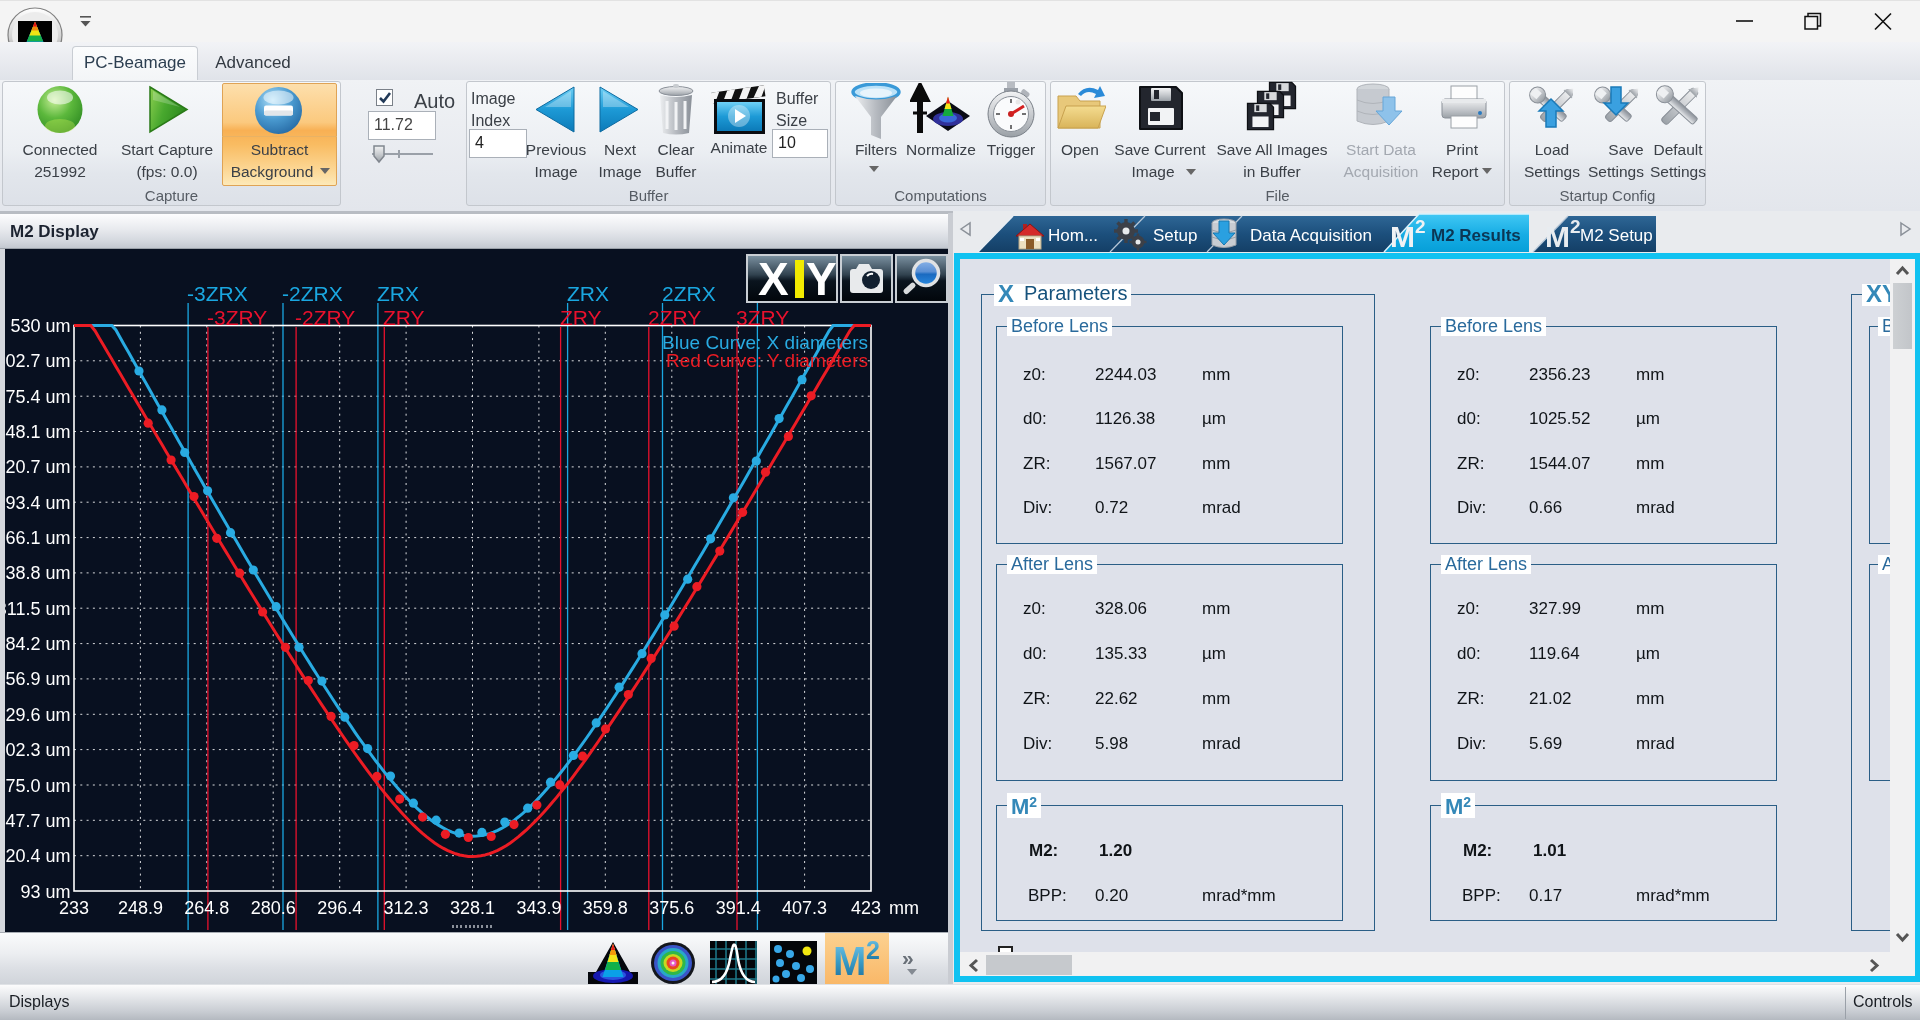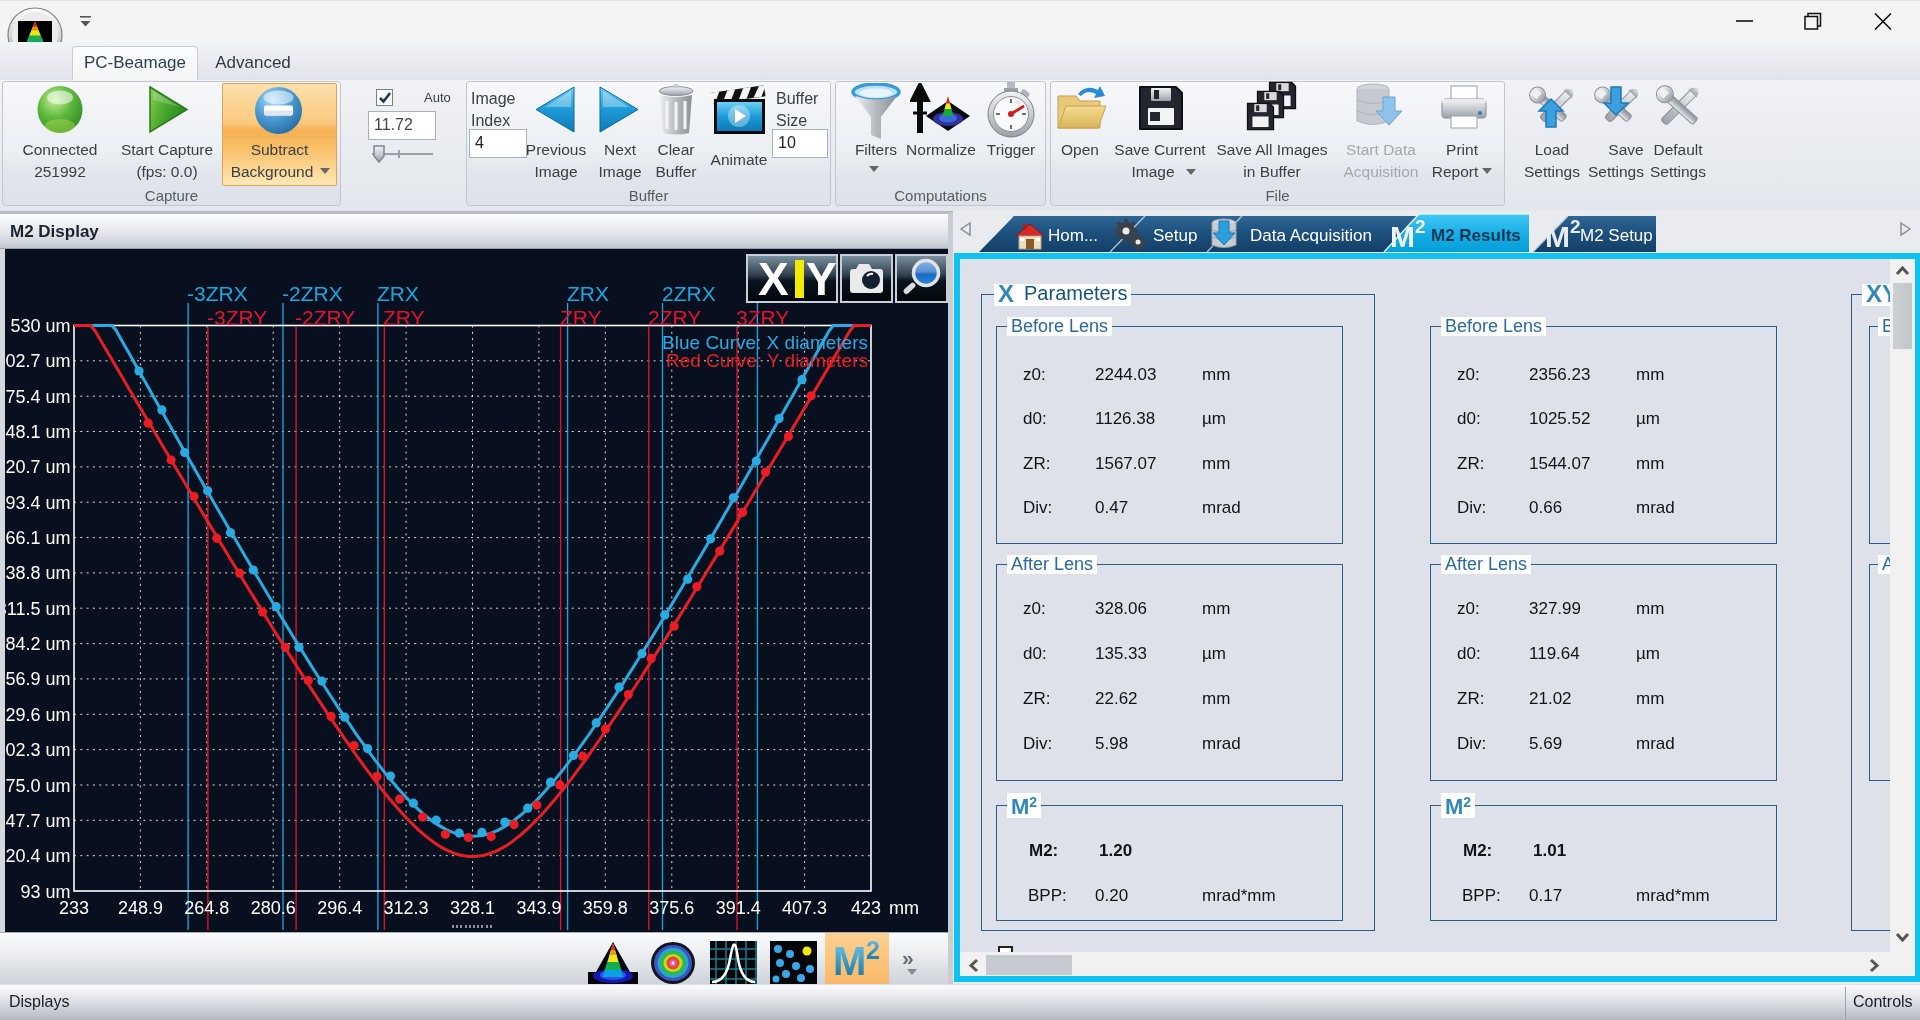--- a/index.html
+++ b/index.html
@@ -124,20 +124,23 @@
       </div>
 <div class="rgrp" style="left:466px;width:365px">
         <div class="rglbl">Buffer</div>
       </div>
 <div class="rgrp" style="left:1050px;width:455px">
         <div class="rglbl">File</div>
       </div>
 <div class="rgrp" style="left:835px;width:211px">
         <div class="rglbl">Computations</div>
       </div>
+<div class="rgrp" style="left:1509px;width:197px">
+        <div class="rglbl">Startup Config</div>
+      </div>
 </div>
 
 <svg class="abs" style="left:37px;top:85px" width="46" height="49" viewBox="0 0 46 49">
       <ellipse cx="23" cy="24.5" rx="22.5" ry="23.5" fill="url(#grn)"></ellipse>
       <ellipse cx="23" cy="12.5" rx="13" ry="7" fill="rgba(255,255,255,0.55)"></ellipse>
       <ellipse cx="23" cy="41" rx="15" ry="7" fill="rgba(210,240,90,0.35)"></ellipse>
     </svg>
 <div class="rtxt" style="left:10px;top:141px;width:100px">Connected</div>
 <div class="rtxt" style="left:10px;top:163px;width:100px">251992</div>
 <svg class="abs" style="left:146px;top:85px" width="45" height="49" viewBox="0 0 45 49">
@@ -155,21 +158,21 @@
       <rect x="10" y="24.5" width="29" height="5" rx="2" fill="#e2e6ea"></rect>
     </svg>
 <div class="rtxt" style="left:222px;top:141px;width:115px">Subtract</div>
 <div class="rtxt" style="left:217px;top:163px;width:110px">Background</div>
 <span class="darr abs" style="left:320px;top:168px"></span>
 
 <div class="abs" style="left:376px;top:89px;width:17px;height:17px;background:#fff;border:1px solid #7a8088"></div>
 <svg class="abs" style="left:378px;top:91px" width="14" height="14" viewBox="0 0 14 14">
       <path d="M2 7 L5.5 10.5 L12 2" stroke="#223a58" stroke-width="2.6" fill="none"></path>
     </svg>
-<div class="rtxtl" style="left:424px;top:90px;font-size:13px">Auto</div>
+<div class="rtxtl" style="left:414px;top:90px;font-size:20px">Auto</div>
 <div class="inp" style="left:368px;top:111px;width:68px;height:29px;color:#444">11.72</div>
 <div class="abs" style="left:372px;top:153px;width:61px;height:1.5px;background:#9aa0a8"></div>
 <div class="abs" style="left:398px;top:150px;width:1.5px;height:8px;background:#9aa0a8"></div>
 <svg class="abs" style="left:372px;top:144px" width="14" height="20" viewBox="0 0 14 20">
       <path d="M2 2 H12 V12 L7 18 L2 12 Z" fill="url(#sil)" stroke="#80868e" stroke-width="1.5"></path>
     </svg>
 
 <div class="rtxtl" style="left:471px;top:90px;font-size:16px">Image</div>
 <div class="rtxtl" style="left:471px;top:112px;font-size:16px">Index</div>
 <div class="inp" style="left:469px;top:129px;width:58px;height:29px">4</div>
@@ -196,21 +199,21 @@
 <svg class="abs" style="left:710px;top:83px" width="57" height="53" viewBox="0 0 57 53">
       <g transform="rotate(-8 28 12)">
         <rect x="2" y="6" width="53" height="11" fill="#111"></rect>
         <path d="M2 6 l8 0 l-6 11 l-8 0 Z M18 6 l8 0 l-6 11 l-8 0 Z M34 6 l8 0 l-6 11 l-8 0 Z M50 6 l7 0 l-6 11 l-8 0 Z" fill="#f4f4f4"></path>
       </g>
       <rect x="4" y="16" width="51" height="35" fill="#0a0c10"></rect>
       <rect x="7" y="19" width="45" height="29" fill="url(#btri)"></rect>
       <circle cx="29" cy="33" r="11" fill="rgba(255,255,255,0.35)"></circle>
       <path d="M25 26 L36 33 L25 40 Z" fill="#fff"></path>
     </svg>
-<div class="rtxt" style="left:679px;top:151px;width:120px">Animate</div>
+<div class="rtxt" style="left:679px;top:139px;width:120px">Animate</div>
 <div class="rtxtl" style="left:776px;top:90px;font-size:16px">Buffer</div>
 <div class="rtxtl" style="left:776px;top:112px;font-size:16px">Size</div>
 <div class="inp" style="left:772px;top:129px;width:56px;height:29px">10</div>
 
 <svg class="abs" style="left:851px;top:83px" width="50" height="57" viewBox="0 0 50 57">
       <ellipse cx="25" cy="9" rx="23" ry="8" fill="#bce2f8" stroke="#3a9ad8" stroke-width="3.5"></ellipse>
       <path d="M4 13 L20 34 L20 52 L30 56 L30 34 L46 13 Q25 20 4 13" fill="url(#silh)"></path>
       <ellipse cx="25" cy="10" rx="16" ry="4.5" fill="#e8f4fc"></ellipse>
     </svg>
 <div class="rtxt" style="left:816px;top:141px;width:120px">Filters</div>
@@ -605,21 +608,21 @@
 <div class="prow" style="left:63px;top:106px">z0:</div>
 <div class="prow" style="left:135px;top:106px">2244.03</div>
 <div class="prow" style="left:242px;top:106px">mm</div>
 <div class="prow" style="left:63px;top:150px">d0:</div>
 <div class="prow" style="left:135px;top:150px">1126.38</div>
 <div class="prow" style="left:242px;top:150px">µm</div>
 <div class="prow" style="left:63px;top:195px">ZR:</div>
 <div class="prow" style="left:135px;top:195px">1567.07</div>
 <div class="prow" style="left:242px;top:195px">mm</div>
 <div class="prow" style="left:63px;top:239px">Div:</div>
-<div class="prow" style="left:135px;top:239px">0.47</div>
+<div class="prow" style="left:135px;top:239px">0.72</div>
 <div class="prow" style="left:242px;top:239px">mrad</div>
 <div class="prow" style="left:63px;top:340px">z0:</div>
 <div class="prow" style="left:135px;top:340px">328.06</div>
 <div class="prow" style="left:242px;top:340px">mm</div>
 <div class="prow" style="left:63px;top:385px">d0:</div>
 <div class="prow" style="left:135px;top:385px">135.33</div>
 <div class="prow" style="left:242px;top:385px">µm</div>
 <div class="prow" style="left:63px;top:430px">ZR:</div>
 <div class="prow" style="left:135px;top:430px">22.62</div>
 <div class="prow" style="left:242px;top:430px">mm</div>

